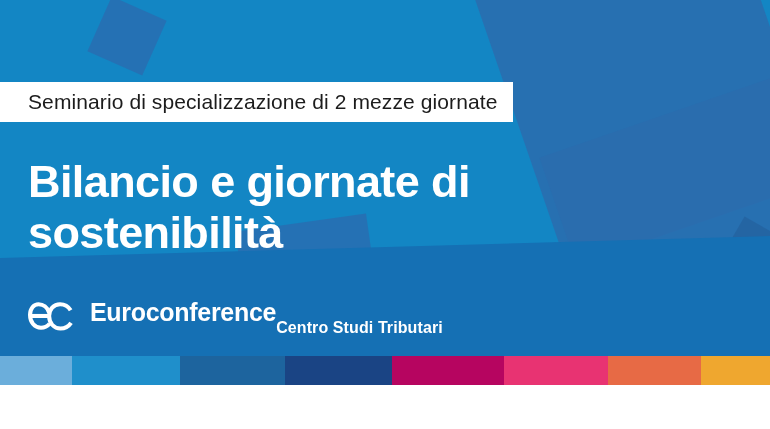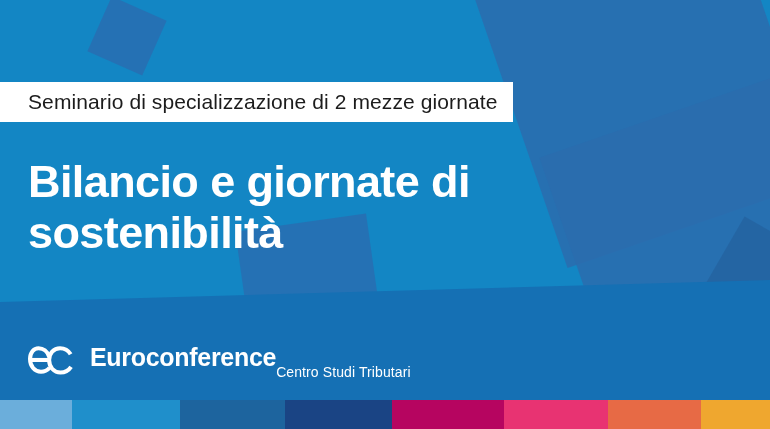--- a/index.html
+++ b/index.html
@@ -3,21 +3,21 @@
 <meta charset="utf-8">
 <style>
   html, body {
     margin: 0;
     padding: 0;
     background: #ffffff;
   }
   .banner {
     position: relative;
     width: 770px;
-    height: 429px;
+    height: 385px;
     overflow: hidden;
     background: #1386c4;
     font-family: "Liberation Sans", sans-serif;
   }
 
   
   .deco {
     position: absolute;
     background: #2a6cb0;
     opacity: .78;
@@ -123,24 +123,25 @@
   }
   .logo-title {
     color: #ffffff;
     font-size: 25px;
     font-weight: bold;
     line-height: 1;
     letter-spacing: -0.3px;
   }
   .logo-sub {
     color: #ffffff;
-    font-size: 14px;
+    font-size: 16px;
     line-height: 1;
     margin-top: 20px;
     letter-spacing: .1px;
+    font-weight: bold;
   }
 
   
   .strip {
     position: absolute;
     left: 0;
     right: 0;
     bottom: 0;
     height: 29px;
     display: flex;

